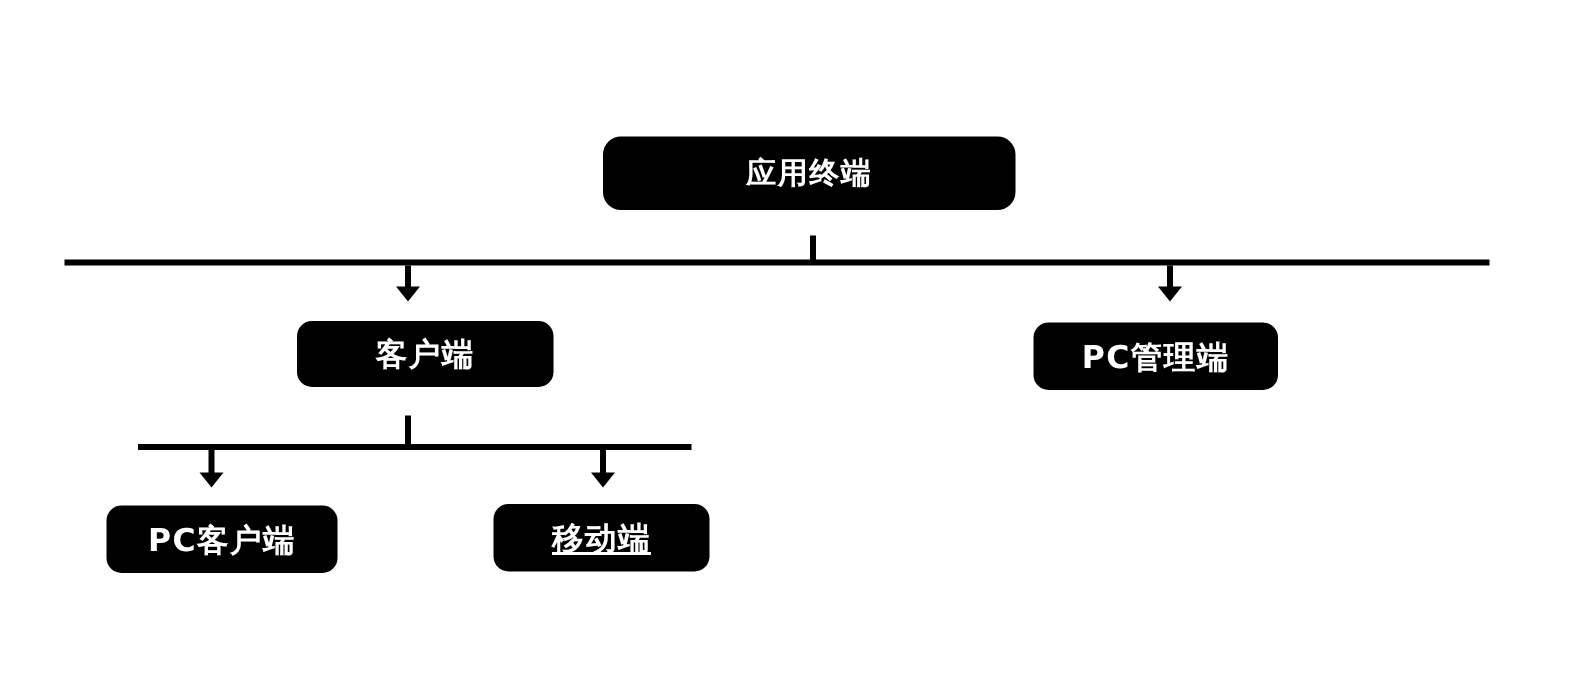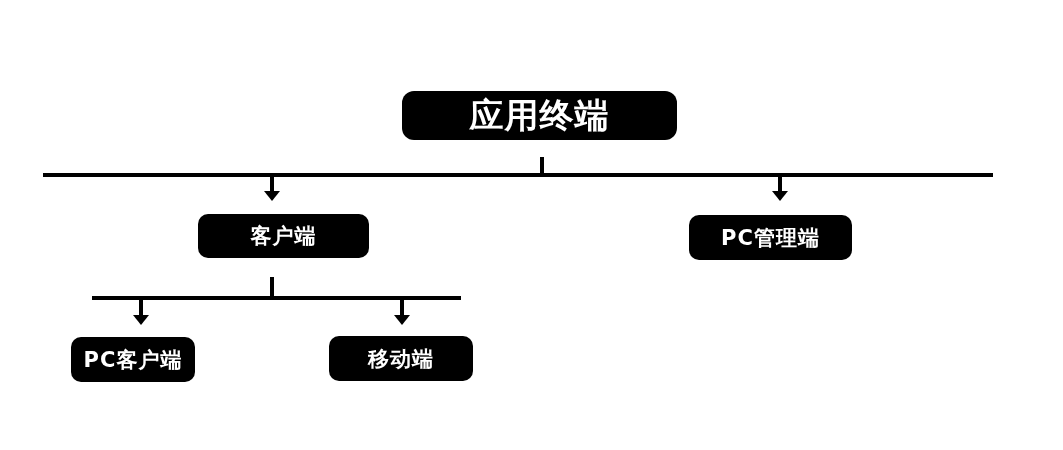--- a/index.html
+++ b/index.html
@@ -23,46 +23,47 @@
     display: flex;
     align-items: center;
     justify-content: center;
     letter-spacing: 1px;
     box-sizing: border-box;
   }
   .node-root {
     left: 402px; top: 91px;
     width: 275px; height: 49px;
     border-radius: 12px;
-    font-size: 34px;
+    font-size: 20px;
     text-align: right;
   }
   .node-client {
     left: 198px; top: 214px;
     width: 171px; height: 44px;
     border-radius: 10px;
     font-size: 21px;
   }
   .node-pc-admin {
     left: 689px; top: 215px;
     width: 163px; height: 45px;
     border-radius: 10px;
     font-size: 21px;
   }
   .node-pc-client {
     left: 71px; top: 337px;
-    width: 124px; height: 45px;
+    width: 154px; height: 45px;
     border-radius: 10px;
     font-size: 21px;
   }
   .node-mobile {
     left: 329px; top: 336px;
     width: 144px; height: 45px;
     border-radius: 10px;
     font-size: 21px;
+    text-decoration: underline;
   }
   .line {
     position: absolute;
     background: #000000;
   }
   .hline-1 { left: 43px; top: 173px; width: 950px; height: 4px; }
   .hline-2 { left: 92px; top: 296px; width: 369px; height: 4px; }
   .stub-root   { left: 540px; top: 157px; width: 4px; height: 18px; }
   .stub-client { left: 270px; top: 277px; width: 4px; height: 21px; }
   .shaft-client    { left: 270px; top: 177px; width: 4px; height: 15px; }

